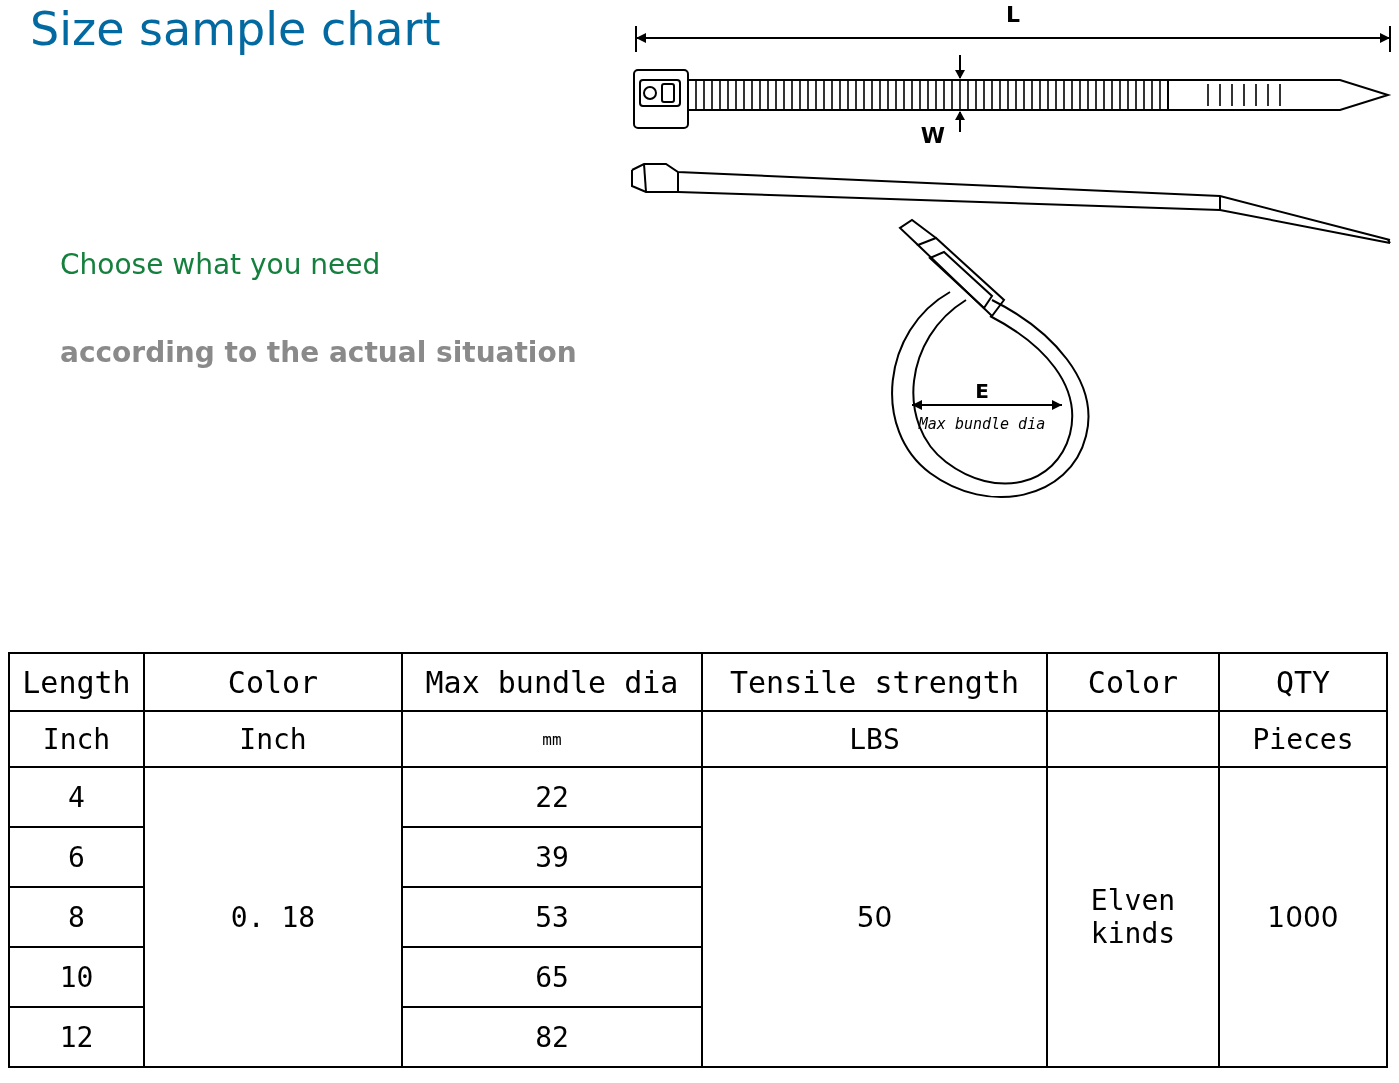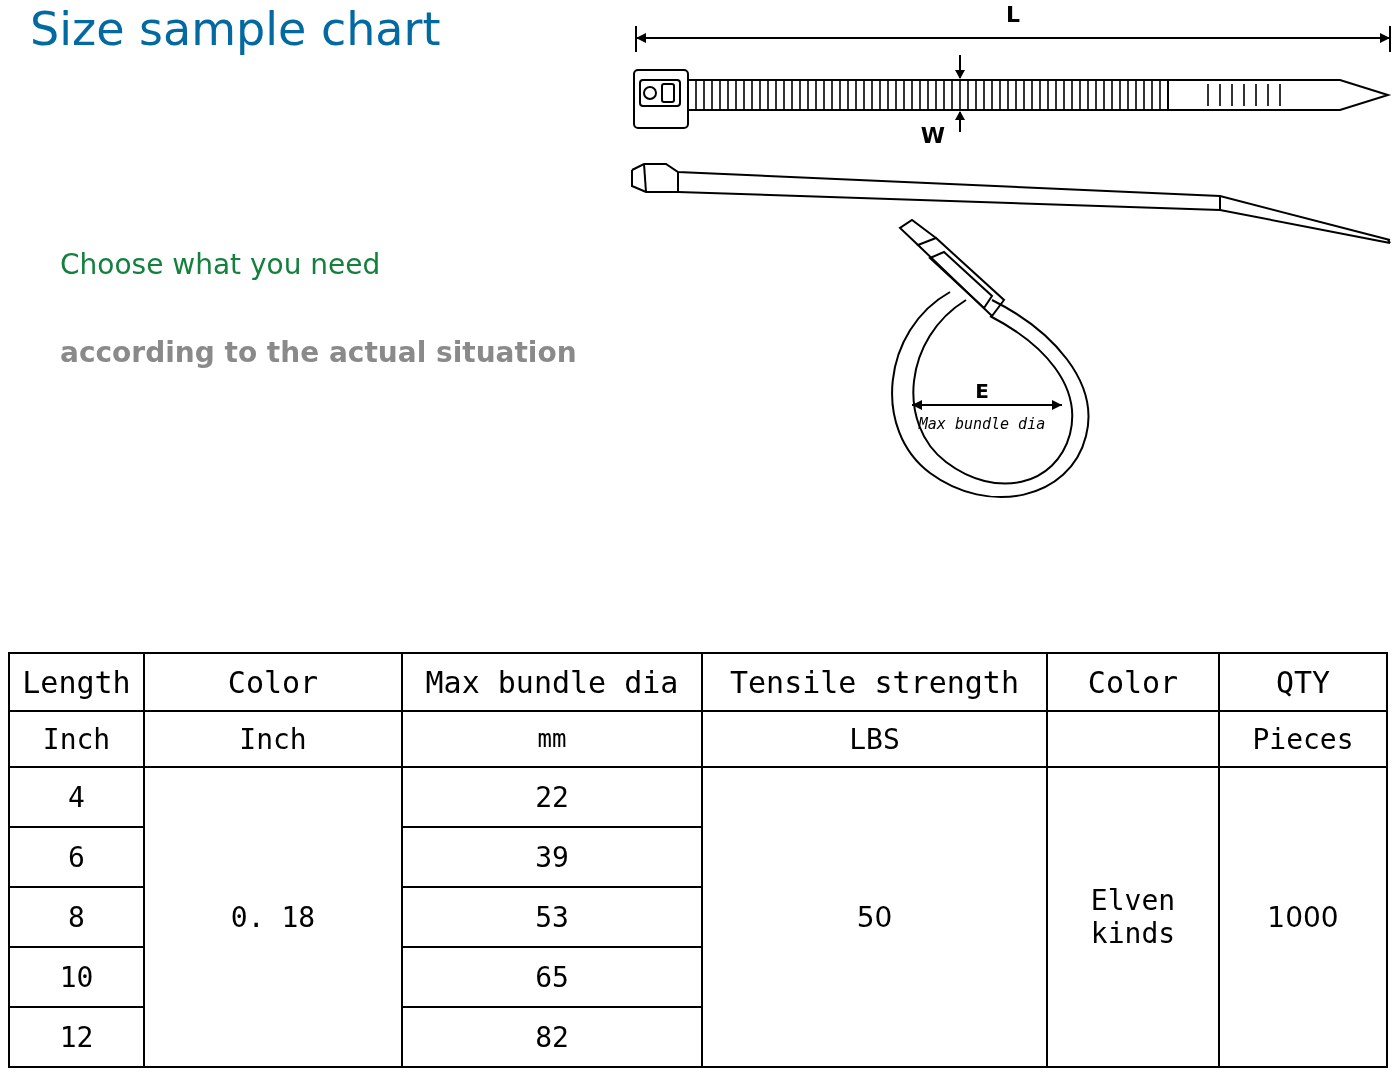--- a/index.html
+++ b/index.html
@@ -85,21 +85,21 @@
   #spec-table thead th {
     height: 56px;
     font-size: 30px;
   }
   #spec-table tr.units td {
     height: 54px;
     font-size: 28px;
     margin-left: 31px;
   }
   #spec-table tr.units td.small {
-    font-size: 24px;
+    font-size: 16px;
     text-align: center;
   }
   #spec-table tbody td {
     height: 58px;
     font-size: 28px;
   }
   .cell-width { font-size: 28px; margin-top: 48px; }
   .cell-tensile { font-size: 34px; font-family: "DejaVu Sans", sans-serif; }
   .cell-color { font-size: 24px; }
   .cell-qty { font-size: 32px; font-family: "DejaVu Sans", sans-serif; margin-left: 26px; }

